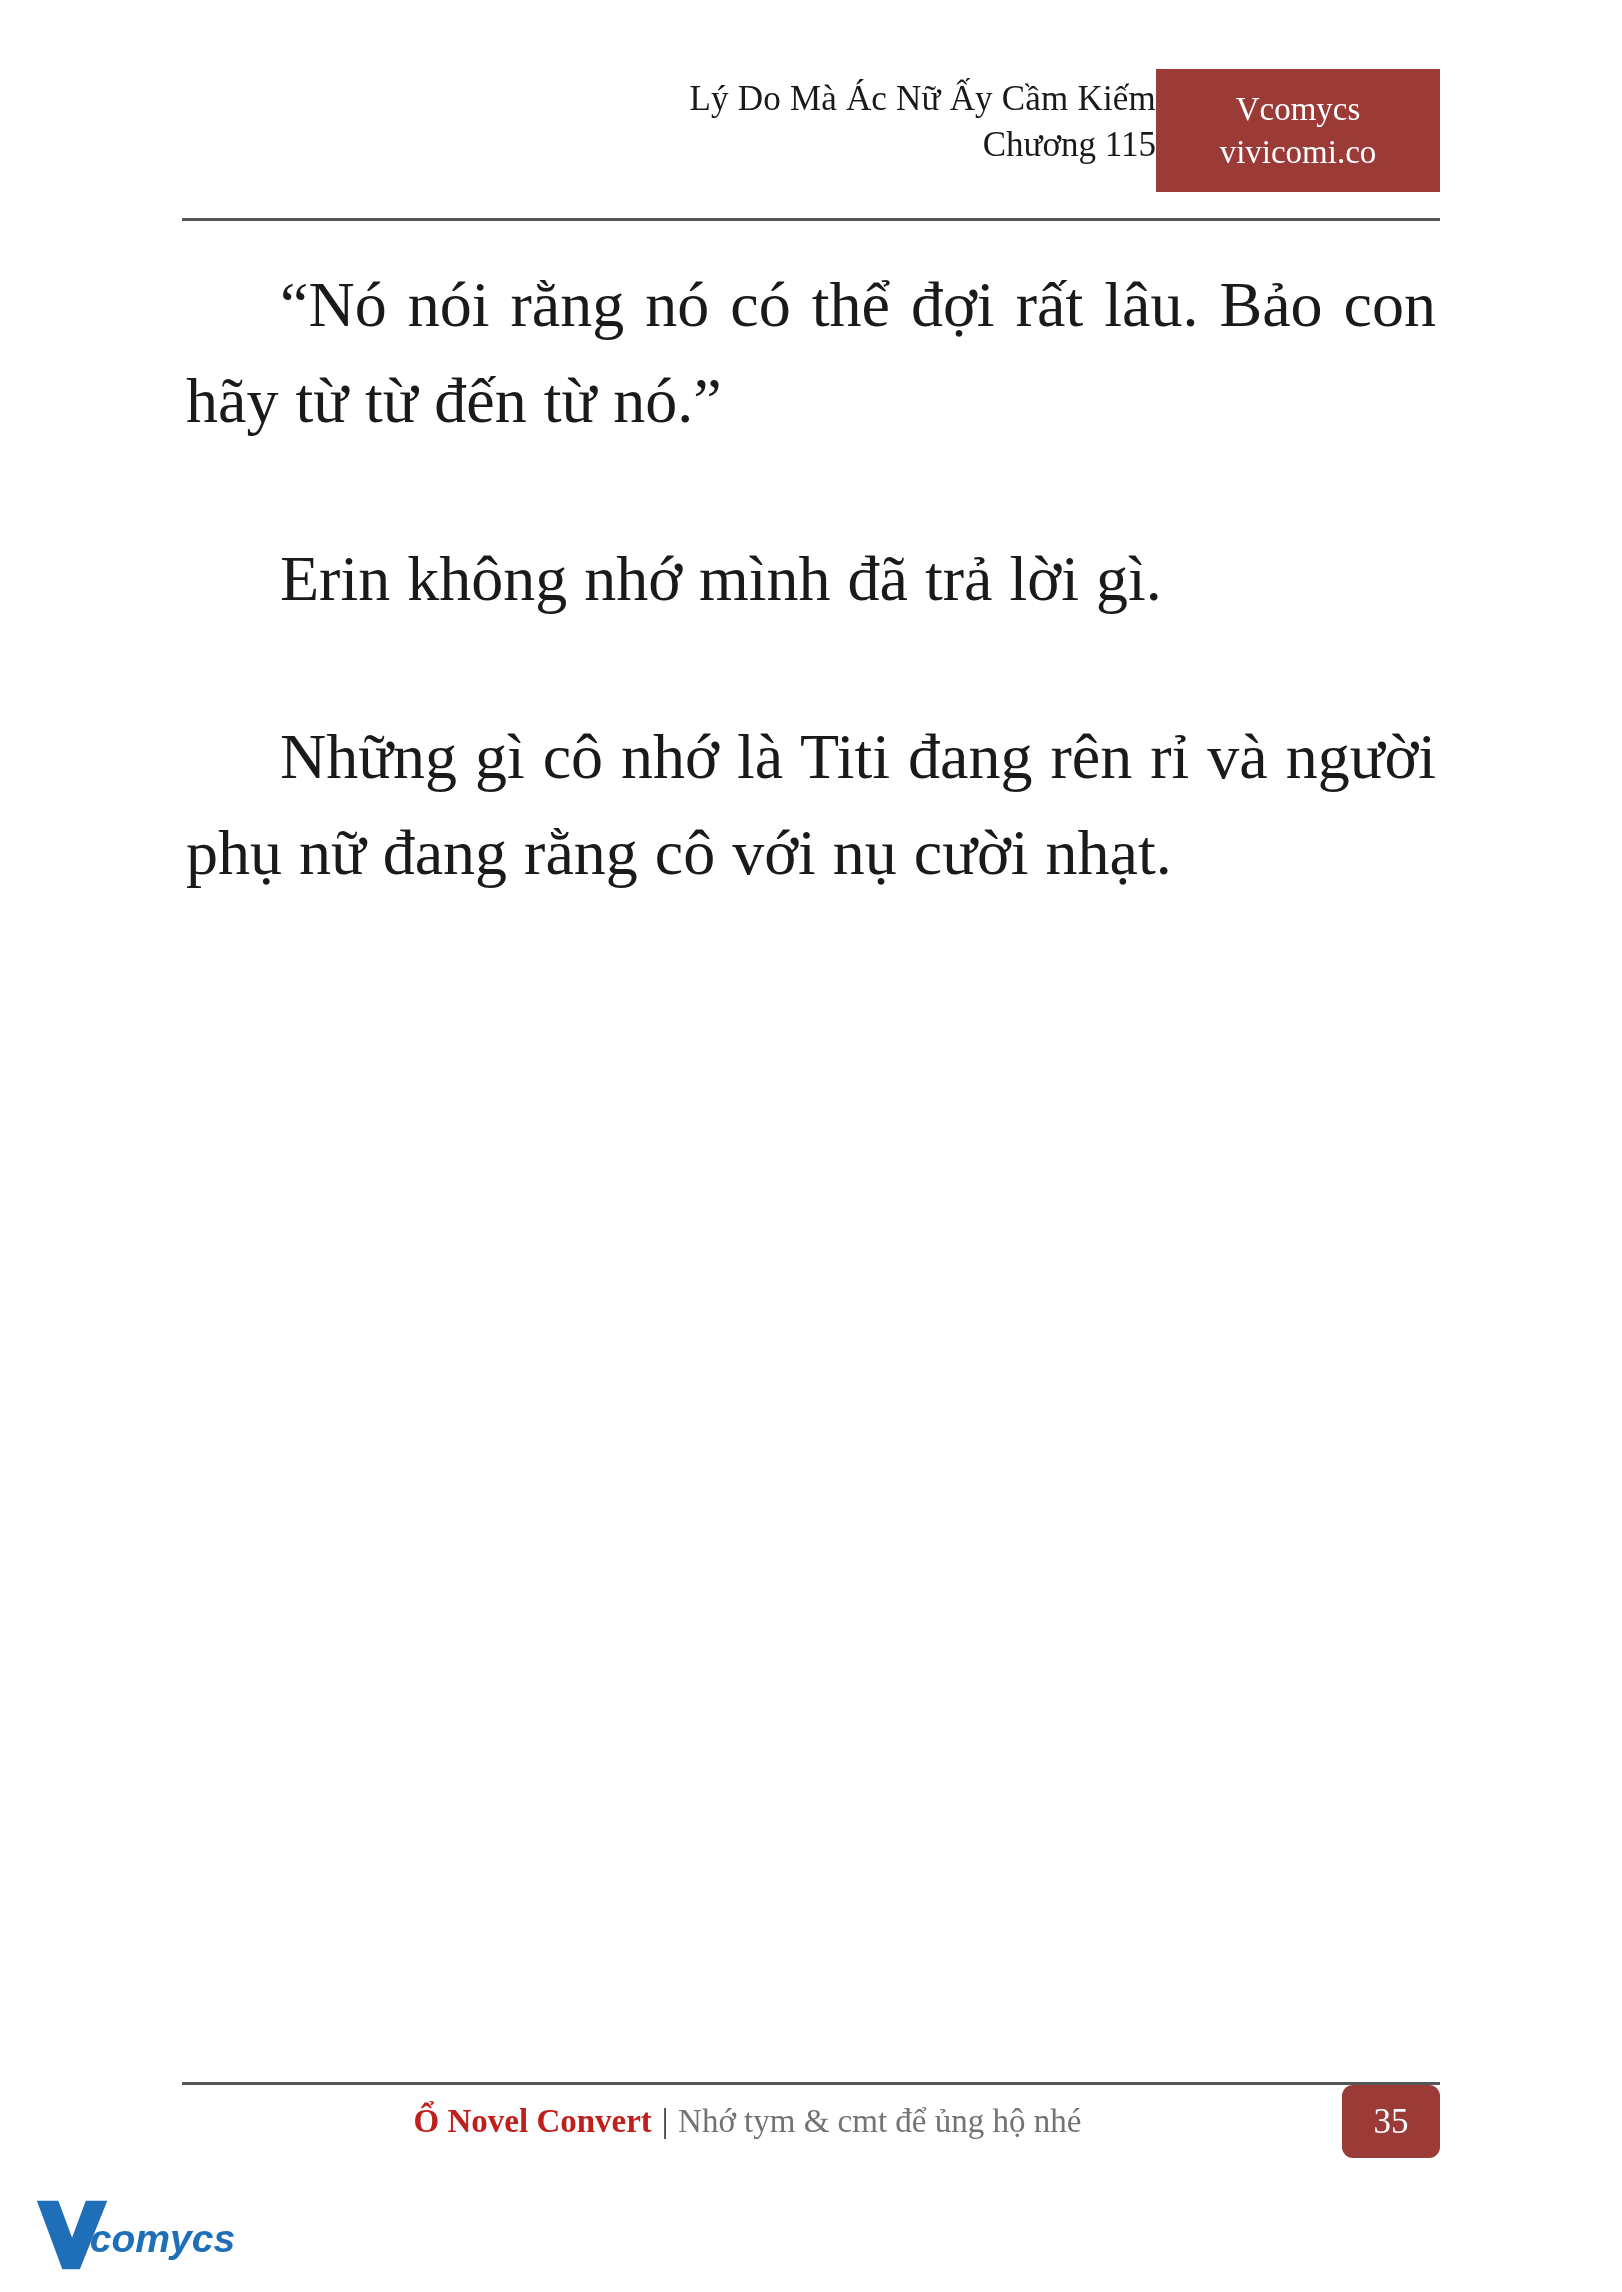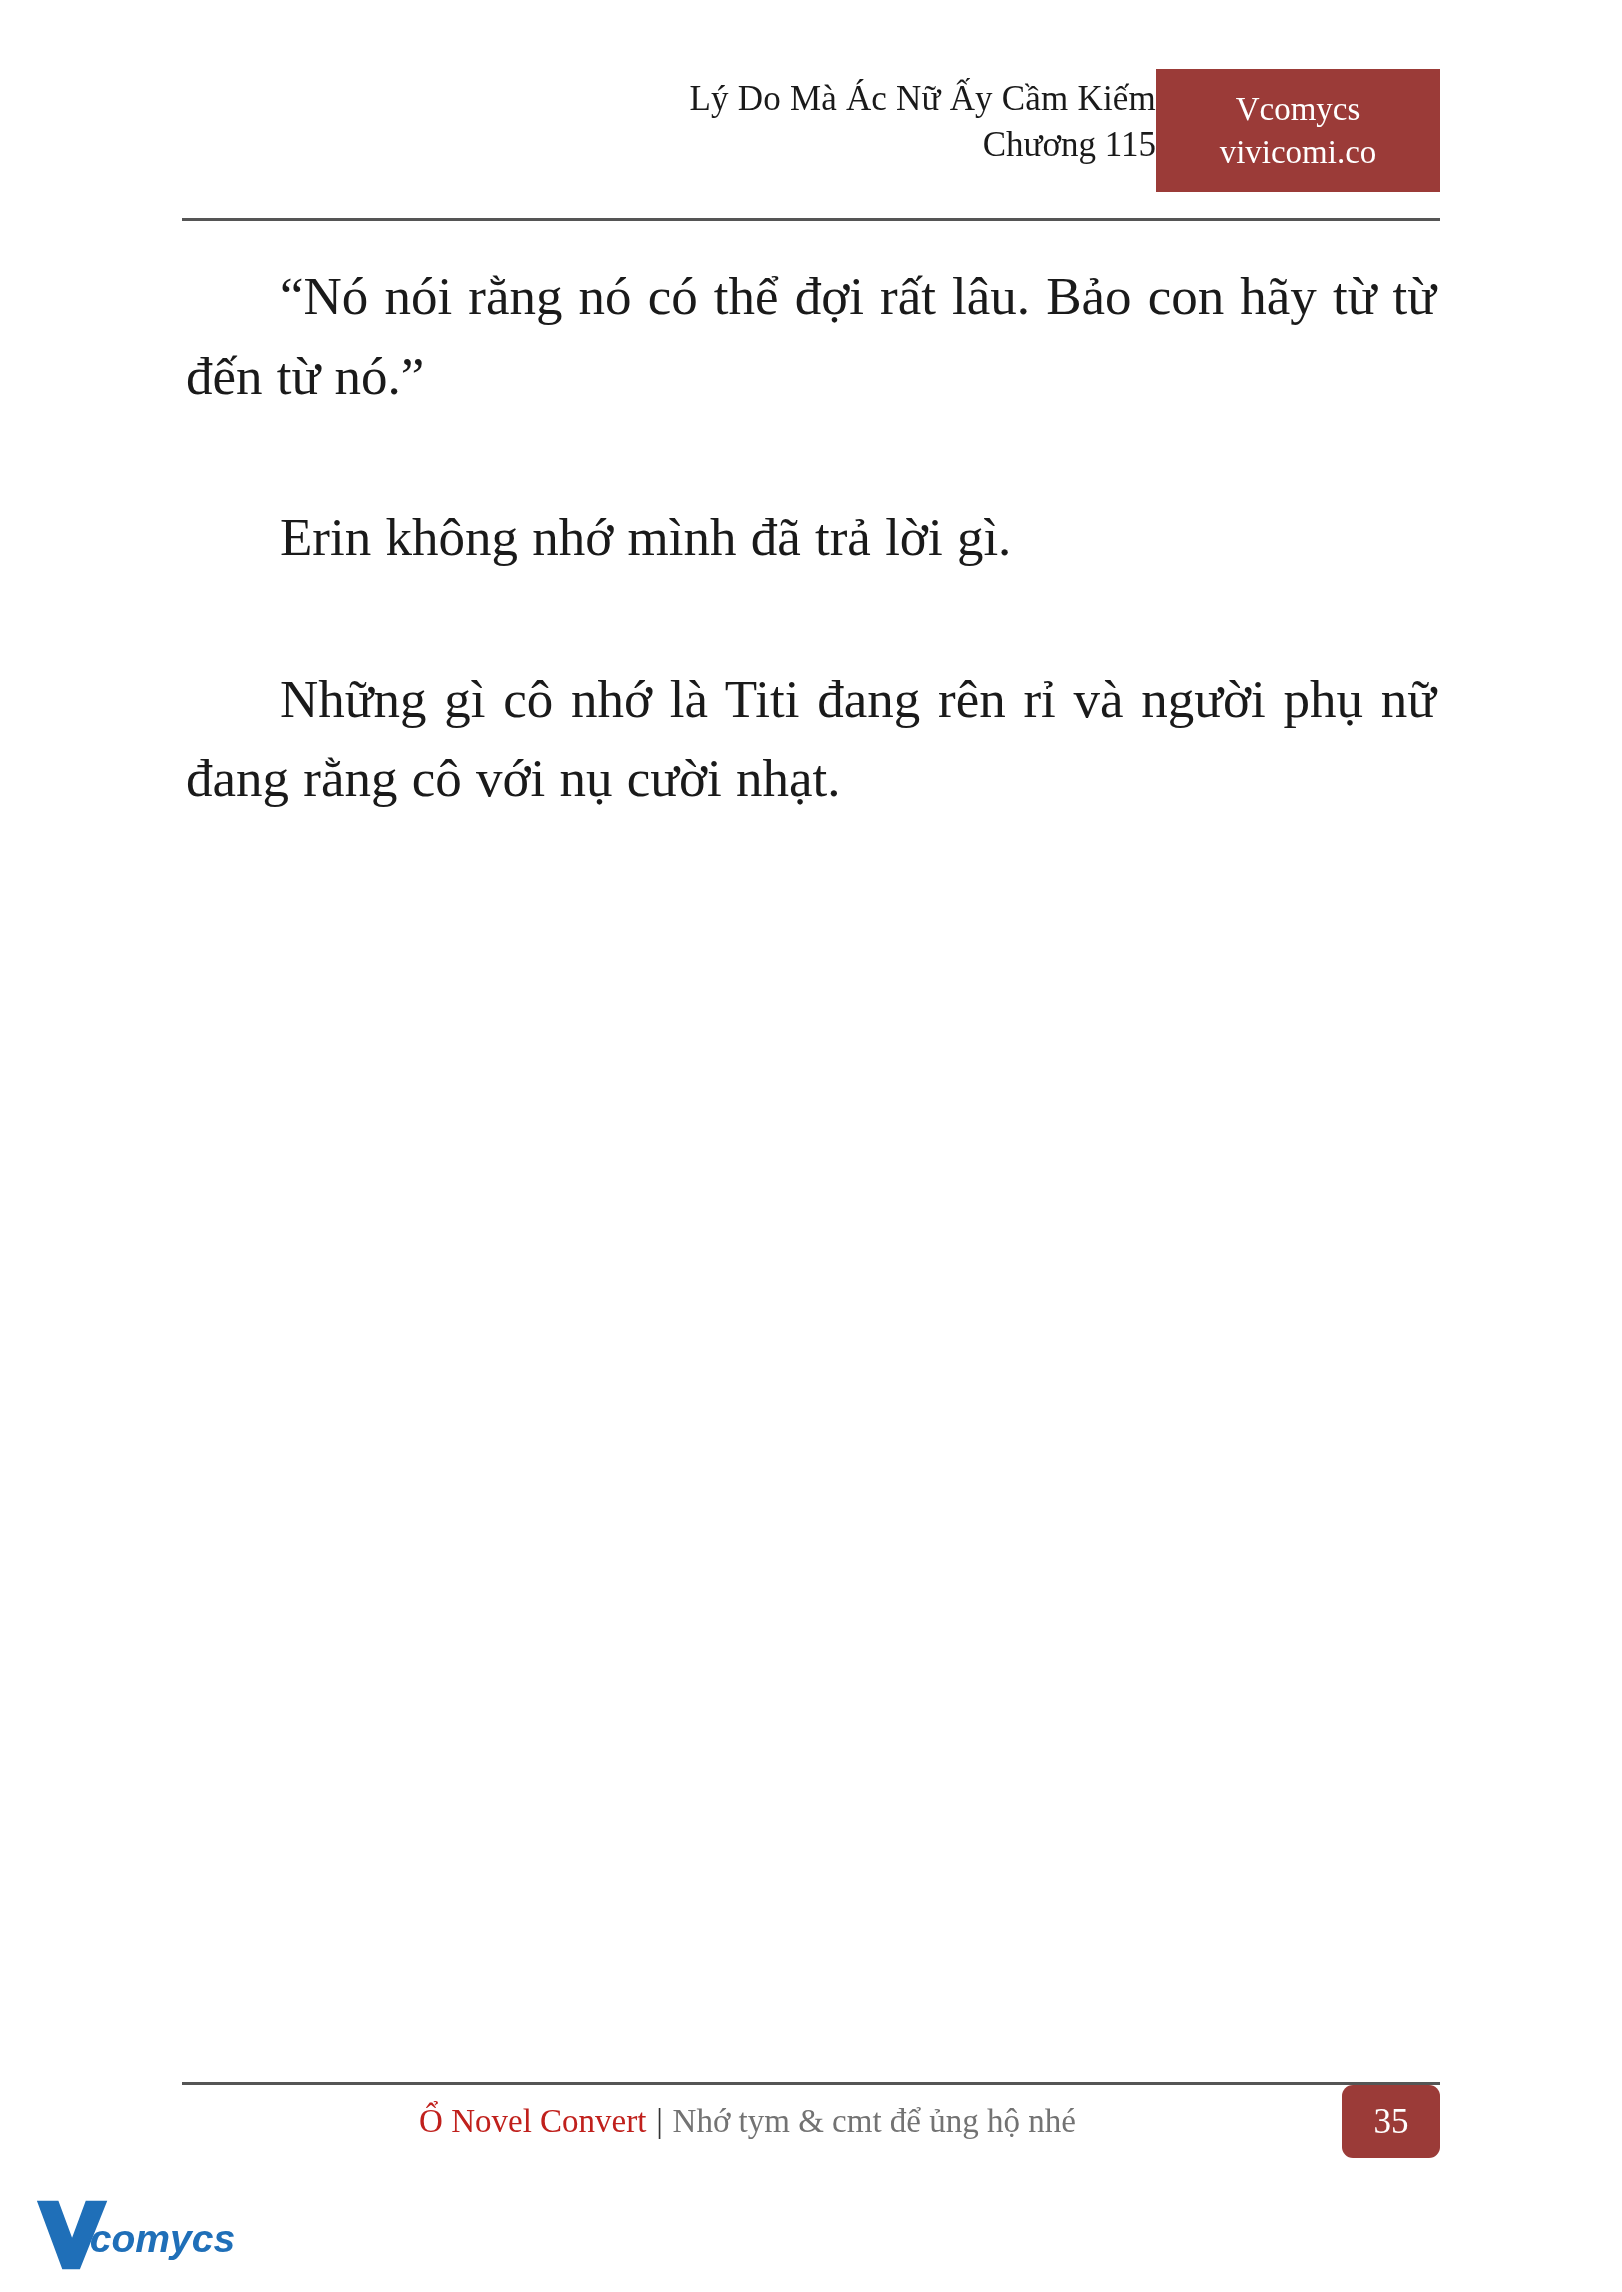--- a/index.html
+++ b/index.html
@@ -75,21 +75,21 @@
   }
 
   
   .content {
     position: absolute;
     left: 186px;
     right: 186px;
     top: 257px;
   }
   .para {
-    font-size: 53px;
+    font-size: 64px;
     line-height: 1.50;
     text-align: justify;
     text-indent: 94px;
     margin: 0 0 82px 0;
     word-spacing: 1px;
   }
   .para.last {
     text-align: justify;
   }
   .para.no-justify {
@@ -119,21 +119,21 @@
     top: 0;
     height: 73px;
     display: flex;
     align-items: center;
     justify-content: center;
     font-size: 33px;
     white-space: nowrap;
   }
   .footer-brand {
     color: #c0201c;
-    font-weight: normal;
+    font-weight: bold;
     margin-right: 9.8px;
   }
   .footer-sep {
     color: #333333;
     margin-right: 9.8px;
   }
   .footer-note {
     color: #737373;
   }
   .footer-page {

